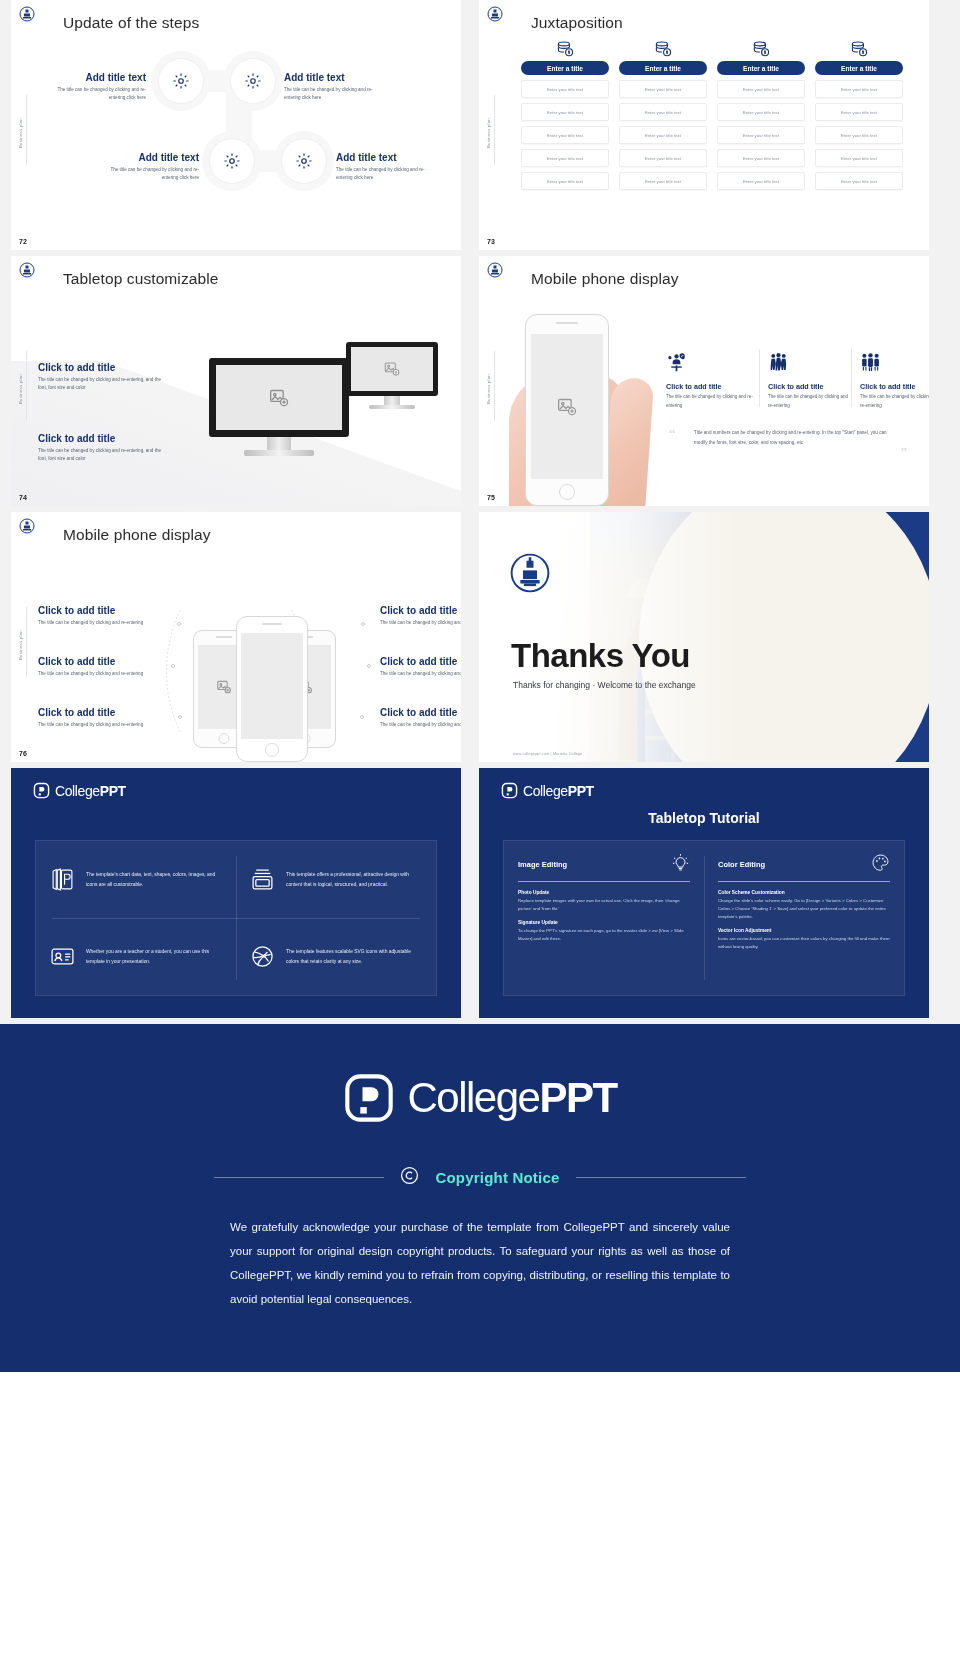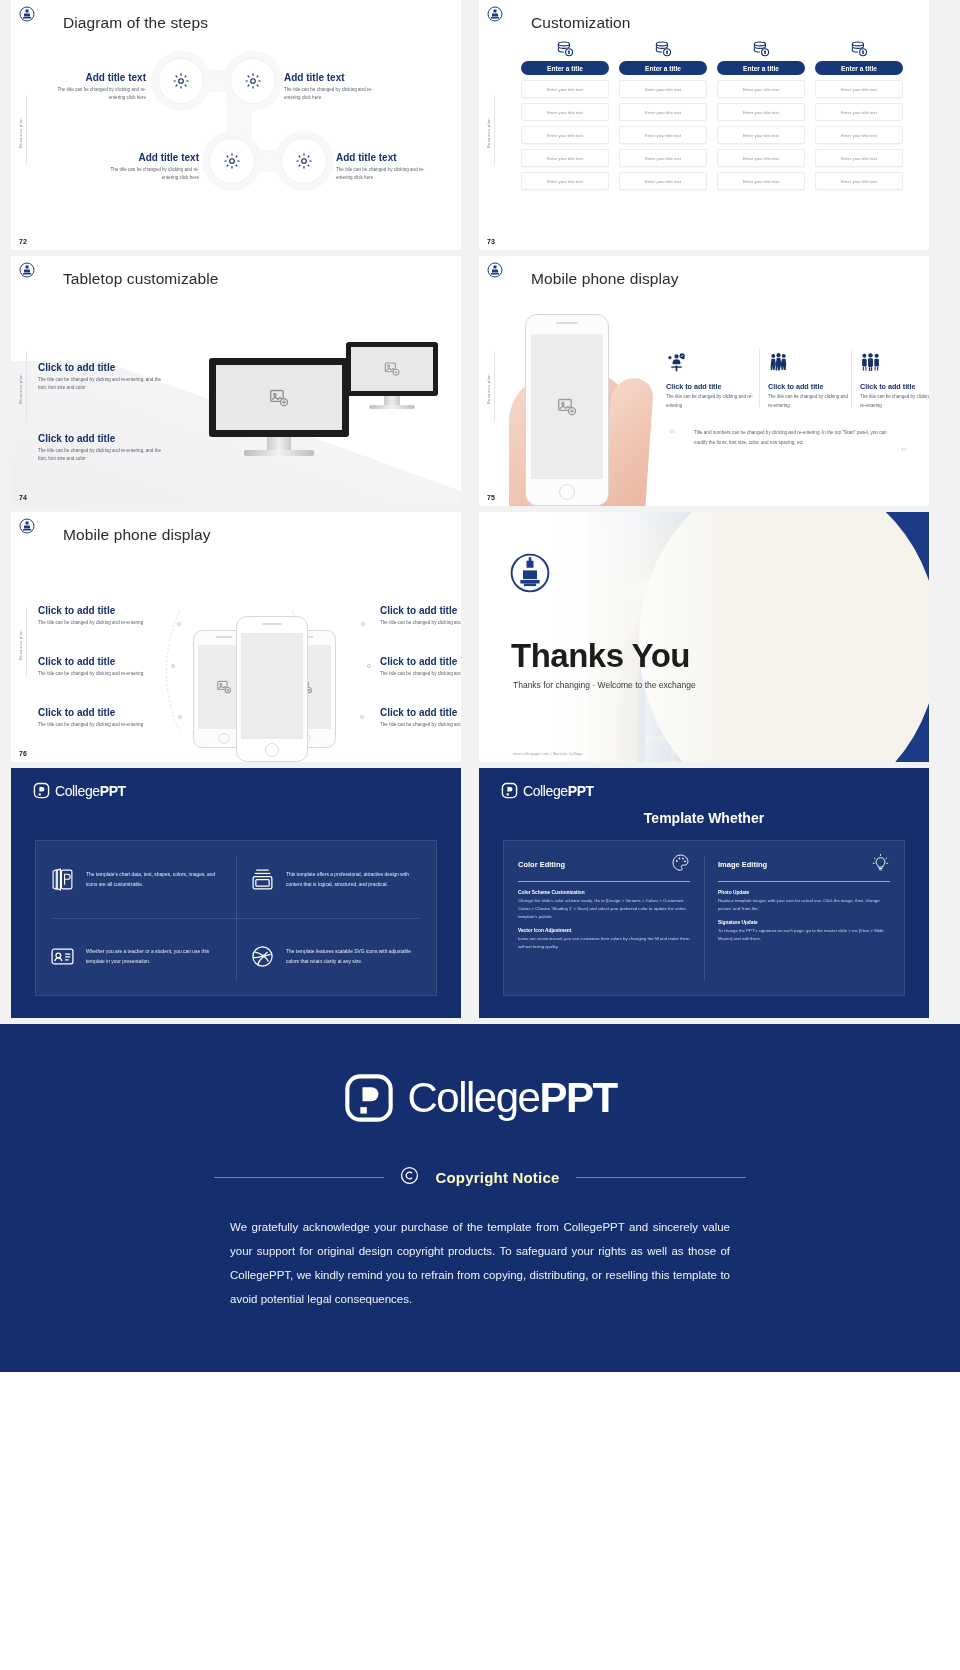--- a/index.html
+++ b/index.html
@@ -156,21 +156,21 @@
   .tut-sub { color:#fff; font-size:4.8px; font-weight:bold; margin-top:7px; }
   .tut-p { color:#cdd7ea; font-size:4.3px; line-height:1.85; margin-top:2px; }
 
   
   .copy { width:960px; background:#152f6e; padding:48px 0 60px 0; position:relative; }
   .copy-logo { display:flex; align-items:center; justify-content:center; gap:12px; margin-bottom:42px;}
   .copy-logo-txt { color:#fff; font-size:42px; font-weight:bold; letter-spacing:-1.5px; }
   .copy-logo-txt .lt { font-weight:400; }
   .copy-head { display:flex; align-items:center; justify-content:center; gap:16px; margin-bottom:26px;}
   .copy-head .hr { width:170px; height:1px; background:#6e80ad; }
-  .copy-head h3 { color:#fef9c3; font-size:15px; font-weight:bold; letter-spacing:.2px;}
+  .copy-head h3 { color:#5eead4; font-size:15px; font-weight:bold; letter-spacing:.2px;}
   .copy-body { width:500px; margin:0 auto; color:#eef1f8; font-size:11.5px;
                line-height:2.1; text-align:justify; }
   .copy-foot { display:flex; align-items:center; justify-content:center; gap:18px; margin-top:34px;}
   .copy-foot .hr { width:170px; height:1px; background:#6e80ad; }
   .copy-foot span { color:#eef1f8; font-size:11px; }
 </style>
 </head>
 <body>
 
 <div class="page">
@@ -182,21 +182,21 @@
     <span class="crest">
       <svg viewBox="0 0 32 32" width="16" height="16">
             <circle cx="16" cy="16" r="14" fill="none" stroke="#1b3b86" stroke-width="2"></circle>
             <rect x="13" y="7" width="6" height="6" fill="#1b3b86"></rect>
             <path d="M8 22h16v3H8z" fill="#1b3b86"></path>
             <path d="M10 15h12v6H10z" fill="#1b3b86"></path>
           </svg>
     </span>
     <div class="sideline"></div>
     <span class="sidelabel">Business plan</span>
-    <div class="stitle">Diagram of the steps</div>
+    <div class="stitle">Update of the steps</div>
     <span class="pagenum">72</span>
 
     <div class="connector" style="left:192px;top:70px;width:50px;height:22px;"></div>
     <div class="connector" style="left:215px;top:82px;width:26px;height:80px;"></div>
     <div class="connector" style="left:243px;top:150px;width:50px;height:22px;"></div>
 
     <div class="gearcirc" style="left:147px;top:58px;">
       <svg width="18" height="18" viewBox="0 0 24 24" fill="none" stroke="#16306b" stroke-width="1.6">
             <circle cx="12" cy="12" r="3"></circle>
             <path d="M12 2v3M12 19v3M2 12h3M19 12h3M4.9 4.9l2.1 2.1M17 17l2.1 2.1M19.1 4.9L17 7M7 17l-2.1 2.1"></path>
@@ -245,21 +245,21 @@
     <span class="crest">
       <svg viewBox="0 0 32 32" width="16" height="16">
             <circle cx="16" cy="16" r="14" fill="none" stroke="#1b3b86" stroke-width="2"></circle>
             <rect x="13" y="7" width="6" height="6" fill="#1b3b86"></rect>
             <path d="M8 22h16v3H8z" fill="#1b3b86"></path>
             <path d="M10 15h12v6H10z" fill="#1b3b86"></path>
           </svg>
     </span>
     <div class="sideline"></div>
     <span class="sidelabel">Business plan</span>
-    <div class="stitle">Customization</div>
+    <div class="stitle">Juxtaposition</div>
     <span class="pagenum">73</span>
 
     <div class="jx-col" style="left:42px;top:38px;">
       <div class="jx-icon">
         <svg width="19" height="19" viewBox="0 0 24 24" fill="none" stroke="#16306b" stroke-width="1.4">
               <ellipse cx="10" cy="5" rx="7" ry="2.4"></ellipse>
               <path d="M3 5v3.2c0 1.3 3.1 2.4 7 2.4s7-1.1 7-2.4V5"></path>
               <path d="M3 9.6v3.2c0 1.3 3.1 2.4 7 2.4"></path>
               <circle cx="16.5" cy="15.5" r="4.4"></circle>
               <path d="M16.5 13.4v4.3M15.2 14.4h2.3M15.4 16.6h2.2"></path>
@@ -669,62 +669,62 @@
 
   <div class="slide blue">
     <div class="brand">
       <svg width="17" height="17" viewBox="0 0 24 24">
         <rect x="2" y="2" width="20" height="20" rx="6" fill="none" stroke="#fff" stroke-width="2"></rect>
         <path d="M9 7h4a3.2 3.2 0 0 1 0 6.4H9V7z" fill="#fff"></path>
         <rect x="8" y="16" width="3" height="3" fill="#fff"></rect>
       </svg>
       <span class="brand-txt"><span class="lt">College</span><span>PPT</span></span>
     </div>
-    <div class="blue-h">Template Whether</div>
+    <div class="blue-h">Tabletop Tutorial</div>
 
     <div class="panel" style="grid-template-columns:1fr 1fr;">
       <div class="vsep"></div>
+
+      <div class="tut-col">
+        <div class="tut-head">
+          <h4>Image Editing</h4>
+          <span>
+            <svg width="19" height="19" viewBox="0 0 24 24" fill="none" stroke="#fff" stroke-width="1.2">
+                  <path d="M9 16.2a5.6 5.6 0 1 1 6 0v1.6H9z"></path>
+                  <path d="M9.8 19.6h4.4M10.4 21.4h3.2"></path>
+                  <path d="M12 1.4v2M3.8 6.2l1.6 1M20.2 6.2l-1.6 1M2.4 13h2M19.6 13h2"></path>
+                </svg>
+          </span>
+        </div>
+        <div class="tut-rule"></div>
+        <div class="tut-sub">Photo Update</div>
+        <div class="tut-p">Replace template images with your own for actual use. Click the image, then 'change picture' and 'from file.'</div>
+        <div class="tut-sub">Signature Update</div>
+        <div class="tut-p">To change the PPT's signature on each page, go to the master slide &gt; ew [View &gt; Slide Master] and edit there.</div>
+      </div>
 
       <div class="tut-col">
         <div class="tut-head">
           <h4>Color Editing</h4>
           <span>
             <svg width="19" height="19" viewBox="0 0 24 24" fill="none" stroke="#fff" stroke-width="1.2">
                   <path d="M12 2.6c5.2 0 9.4 3.8 9.4 8.5 0 2.8-2.3 4.2-4.4 4.2h-1.8c-1.2 0-2.1.9-2.1 2 0 .5.2.9.5 1.3.3.4.5.8.5 1.3 0 1.1-.9 1.9-2.1 1.9-5.2 0-9.4-4.3-9.4-9.6S6.8 2.6 12 2.6z"></path>
                   <circle cx="7.4" cy="10" r="1.1" fill="#fff" stroke="none"></circle>
                   <circle cx="10.6" cy="6.8" r="1.1" fill="#fff" stroke="none"></circle>
                   <circle cx="15" cy="7" r="1.1" fill="#fff" stroke="none"></circle>
                   <circle cx="17.6" cy="10.6" r="1.1" fill="#fff" stroke="none"></circle>
                 </svg>
           </span>
         </div>
         <div class="tut-rule"></div>
         <div class="tut-sub">Color Scheme Customization</div>
         <div class="tut-p">Change the slide's color scheme easily. Go to [Design &gt; Variants &gt; Colors &gt; Customize Colors &gt; Choose 'Shading 1' &gt; Save] and select your preferred color to update the entire template's palette.</div>
         <div class="tut-sub">Vector Icon Adjustment</div>
         <div class="tut-p">Icons are vector-based, you can customize their colors by changing the fill and make them without losing quality.</div>
       </div>
-
-      <div class="tut-col">
-        <div class="tut-head">
-          <h4>Image Editing</h4>
-          <span>
-            <svg width="19" height="19" viewBox="0 0 24 24" fill="none" stroke="#fff" stroke-width="1.2">
-                  <path d="M9 16.2a5.6 5.6 0 1 1 6 0v1.6H9z"></path>
-                  <path d="M9.8 19.6h4.4M10.4 21.4h3.2"></path>
-                  <path d="M12 1.4v2M3.8 6.2l1.6 1M20.2 6.2l-1.6 1M2.4 13h2M19.6 13h2"></path>
-                </svg>
-          </span>
-        </div>
-        <div class="tut-rule"></div>
-        <div class="tut-sub">Photo Update</div>
-        <div class="tut-p">Replace template images with your own for actual use. Click the image, then 'change picture' and 'from file.'</div>
-        <div class="tut-sub">Signature Update</div>
-        <div class="tut-p">To change the PPT's signature on each page, go to the master slide &gt; ew [View &gt; Slide Master] and edit there.</div>
-      </div>
     </div>
   </div>
   <div class="edge"></div>
 </div>
 
 <div class="gap-h"></div>
 
 <div class="copy">
   <div class="copy-logo">
     <svg width="52" height="52" viewBox="0 0 24 24">

